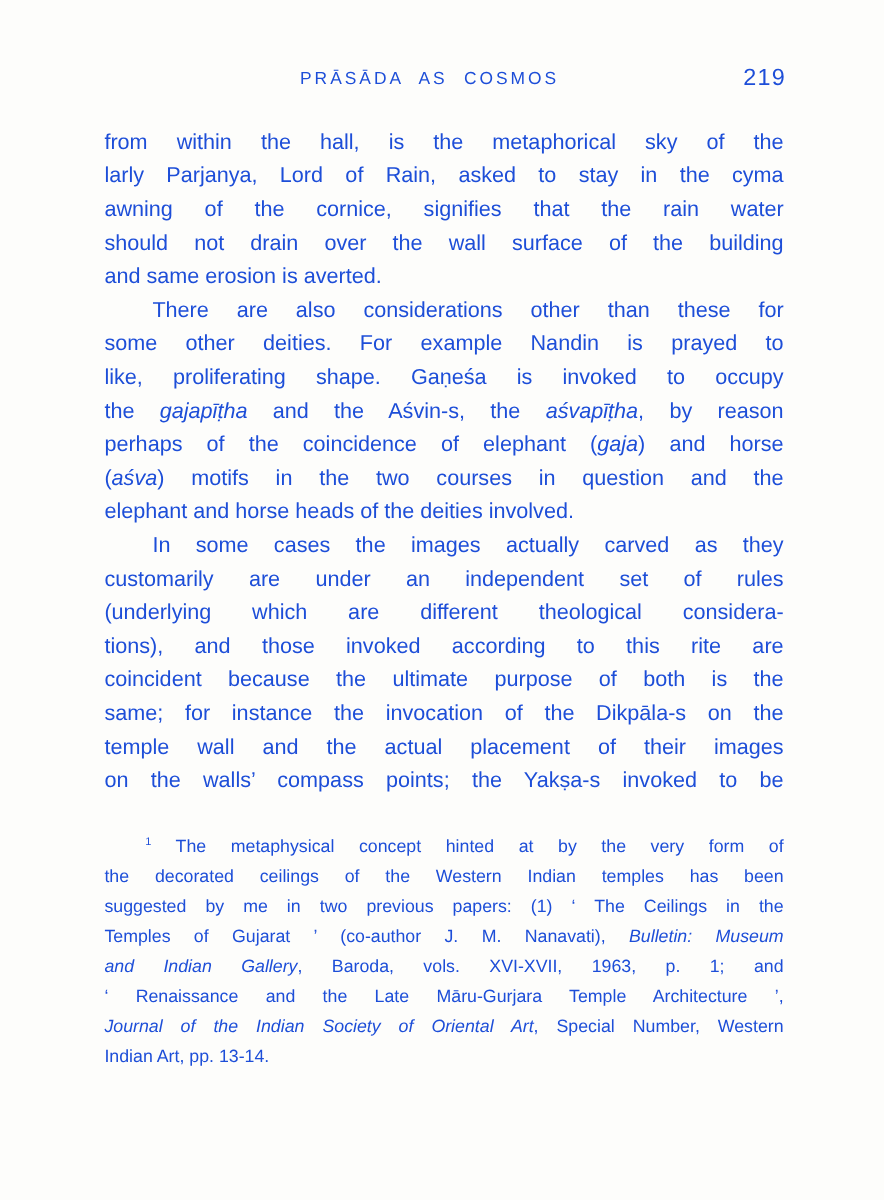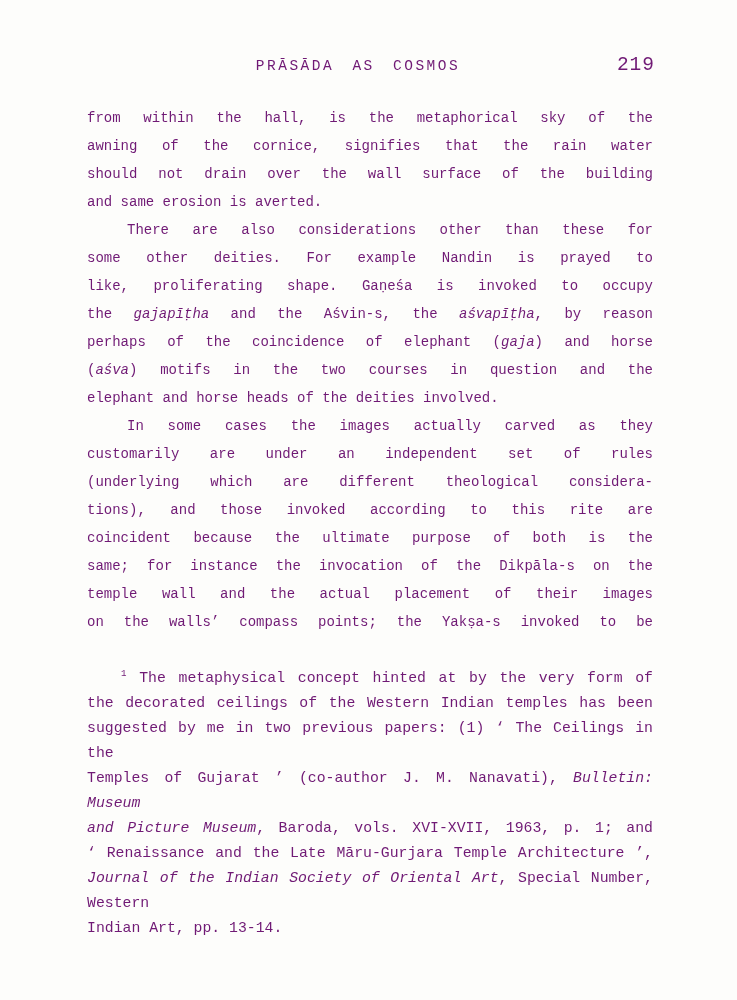--- a/index.html
+++ b/index.html
@@ -1,53 +1,54 @@
 <!DOCTYPE html>
 <html><head>
 <meta charset="utf-8">
 <style>
   html, body { margin:0; padding:0; background:#e9e9e7; }
   .page {
     position:relative;
     width:737px; height:1000px;
     margin:0 auto;
     background:#fdfdfb;
-    color:#701a75;
-    font-family:Liberation Mono, monospace;
+    color:#1d4ed8;
+    font-family:Liberation Sans, sans-serif;
     box-sizing:border-box;
     padding:58px 84px 0 87px;
     overflow:hidden;
   }
   .header { position:relative; height:22px; margin-bottom:24px; }
   .running-title {
     display:block; text-align:center;
     font-size:14.5px; letter-spacing:2.5px; word-spacing:7px;
     transform:translateX(-12px);
     white-space:nowrap;
   }
   .page-number { position:absolute; right:-2px; top:-4px; font-size:19.5px; letter-spacing:1px; }
-  .bodytext { font-size:14px; line-height:28px; }
+  .bodytext { font-size:18px; line-height:28px; }
   .line { text-align:justify; text-align-last:justify; }
   .line.nojust { text-align-last:left; }
   .bodytext .line.indent { padding-left:40px; }
   .it { font-style:italic; }
   .sup { font-size:0.62em; vertical-align:super; line-height:0; letter-spacing:0; }
   .footnote { margin-top:30px; font-size:14.8px; line-height:25px; }
   .footnote .line.indent { padding-left:34px; }
 </style>
 </head>
 <body>
 
 <div class="page">
   <div class="header">
     <span class="running-title">PRĀSĀDA AS COSMOS</span>
     <span class="page-number">219</span>
   </div>
   <div class="bodytext" id="body-paragraphs">
       <div class="line"><span>from within the hall, is the metaphorical sky of the</span></div>
+      <div class="line"><span>larly Parjanya, Lord of Rain, asked to stay in the cyma</span></div>
       <div class="line"><span>awning of the cornice, signifies that the rain water</span></div>
       <div class="line"><span>should not drain over the wall surface of the building</span></div>
       <div class="line nojust"><span>and same erosion is averted.</span></div>
       <div class="line indent"><span>There are also considerations other than these for</span></div>
       <div class="line"><span>some other deities.  For example Nandin is prayed to</span></div>
       <div class="line"><span>like, proliferating shape.  Gaṇeśa is invoked to occupy</span></div>
       <div class="line"><span>the </span><span class="it">gajapīṭha</span><span> and the Aśvin-s, the </span><span class="it">aśvapīṭha</span><span>, by reason</span></div>
       <div class="line"><span>perhaps of the coincidence of elephant (</span><span class="it">gaja</span><span>) and horse</span></div>
       <div class="line"><span>(</span><span class="it">aśva</span><span>) motifs in the two courses in question and the</span></div>
       <div class="line nojust"><span>elephant and horse heads of the deities involved.</span></div>
@@ -58,18 +59,18 @@
       <div class="line"><span>coincident because the ultimate purpose of both is the</span></div>
       <div class="line"><span>same; for instance the invocation of the Dikpāla-s on the</span></div>
       <div class="line"><span>temple wall and the actual placement of their images</span></div>
       <div class="line"><span>on the walls’ compass points; the Yakṣa-s invoked to be</span></div>
     </div>
   <div class="footnote" id="footnote-block">
       <div class="line indent"><span class="sup">1</span><span> The metaphysical concept hinted at by the very form of</span></div>
       <div class="line"><span>the decorated ceilings of the Western Indian temples has been</span></div>
       <div class="line"><span>suggested by me in two previous papers: (1) ‘ The Ceilings in the</span></div>
       <div class="line"><span>Temples of Gujarat ’ (co-author J. M. Nanavati), </span><span class="it">Bulletin: Museum</span></div>
-      <div class="line"><span class="it">and Picture Museum</span><span>, Baroda, vols. XVI-XVII, 1963, p. 1; and</span></div>
+      <div class="line"><span class="it">and Indian Gallery</span><span>, Baroda, vols. XVI-XVII, 1963, p. 1; and</span></div>
       <div class="line"><span>‘ Renaissance and the Late Māru-Gurjara Temple Architecture ’,</span></div>
       <div class="line"><span class="it">Journal of the Indian Society of Oriental Art</span><span>, Special Number, Western</span></div>
       <div class="line nojust"><span>Indian Art, pp. 13-14.</span></div>
     </div>
 </div>
 
 </body></html>

